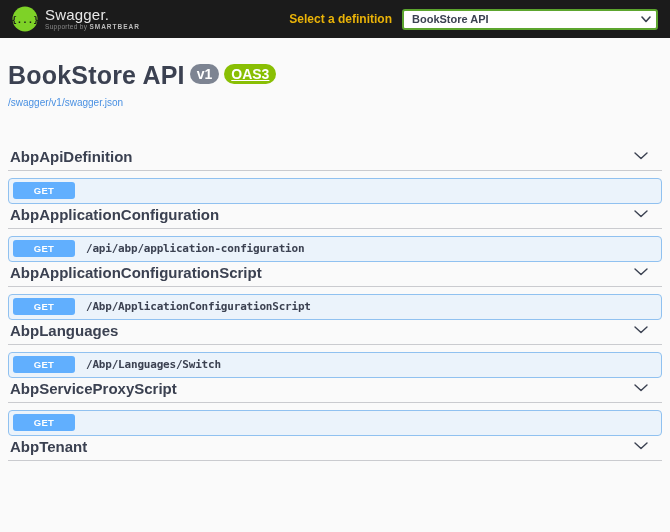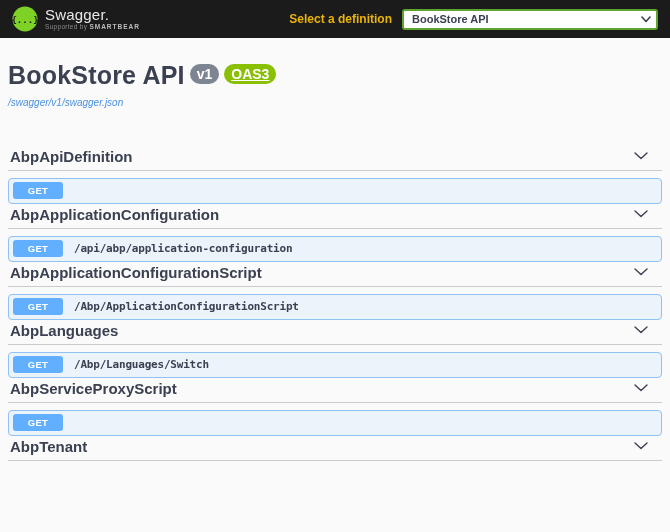--- a/index.html
+++ b/index.html
@@ -95,21 +95,20 @@
   }
   .badge-version { background: var(--version-badge-bg, #7d8492); }
   .badge-oas { background: var(--oas-badge-bg, #89bf04); text-decoration: underline; }
   .spec-link {
     display: inline-block;
     margin-top: 7px;
     font-size: 10px;
     color: var(--link-blue, #4990e2);
     text-decoration: none;
     cursor: pointer;
-    font-style: italic;
   }
 
   
   .sections { margin-top: 38px; }
   .tag-section { margin-bottom: 2px; }
   .tag-header {
     display: flex;
     align-items: center;
     justify-content: space-between;
     padding: 0 14px 5px 2px;
@@ -127,21 +126,21 @@
     height: 26px;
     display: flex;
     align-items: center;
     background: var(--get-row-bg, #ebf3fb);
     border: 1px solid var(--get-row-border, #90c1f0);
     border-radius: 4px;
     cursor: pointer;
   }
   .method-badge {
     flex: 0 0 auto;
-    width: 50px;
+    width: 62px;
     height: 17px;
     line-height: 17px;
     margin-left: 4px;
     text-align: center;
     border-radius: 3px;
     background: var(--get-blue, #61affe);
     color: #ffffff;
     font-size: 9.5px;
     font-weight: 700;
     letter-spacing: .3px;

